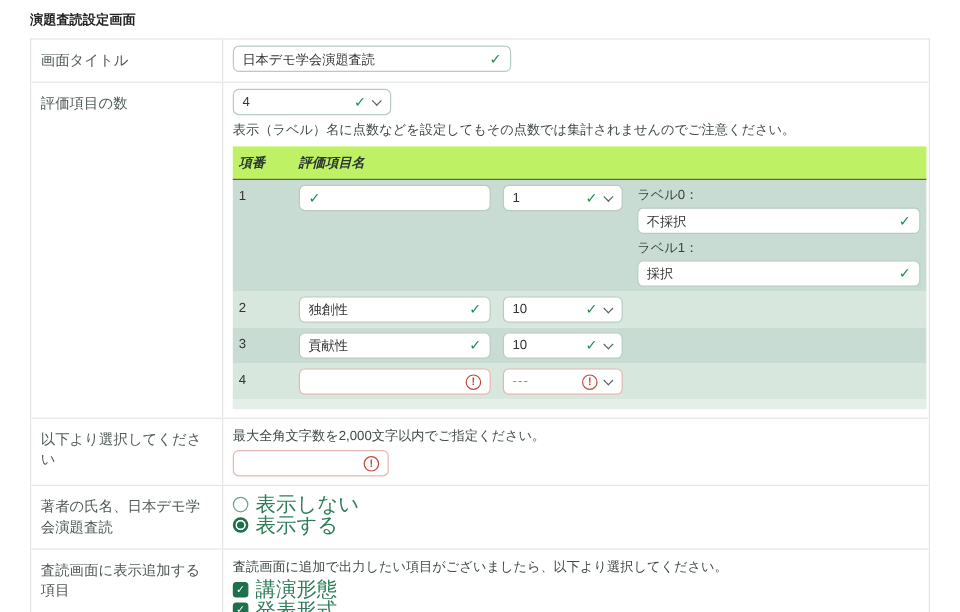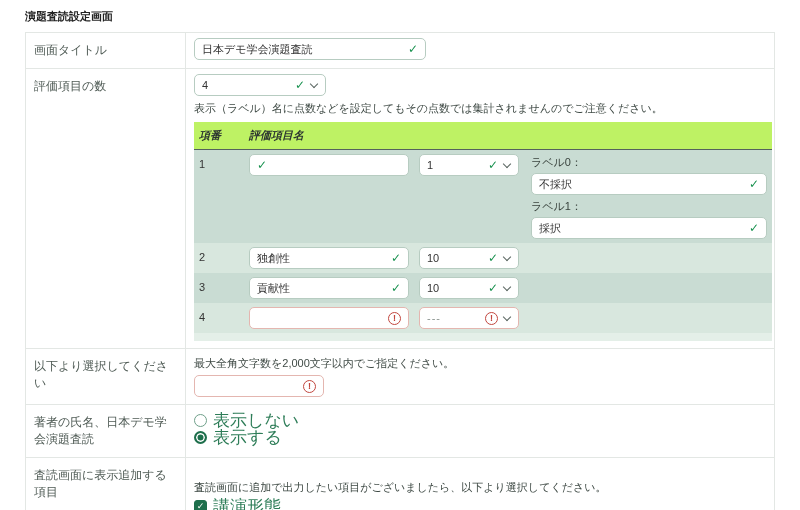--- a/index.html
+++ b/index.html
@@ -195,21 +195,21 @@
       <div class="optline">
         <span class="radio on"></span>
         <span class="optlabel">表示する</span>
       </div>
     </div>
   </div>
 
   <div class="frow">
     <div class="flabel">査読画面に表示追加する項目</div>
     <div class="fcontent">
-      <div class="note" style="margin-top:17px">査読画面に追加で出力したい項目がございましたら、以下より選択してください。</div>
+      <div class="note" style="margin-top:2px">査読画面に追加で出力したい項目がございましたら、以下より選択してください。</div>
       <div class="optline">
         <span class="cb on">
             <span class="glyph">✓</span>
           </span>
         <span class="optlabel">講演形態</span>
       </div>
       <div class="optline">
         <span class="cb on">
             <span class="glyph">✓</span>
           </span>

